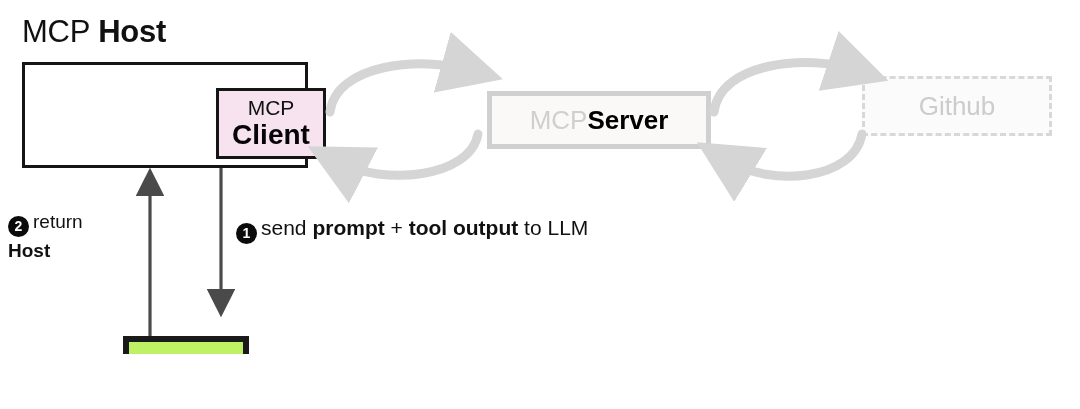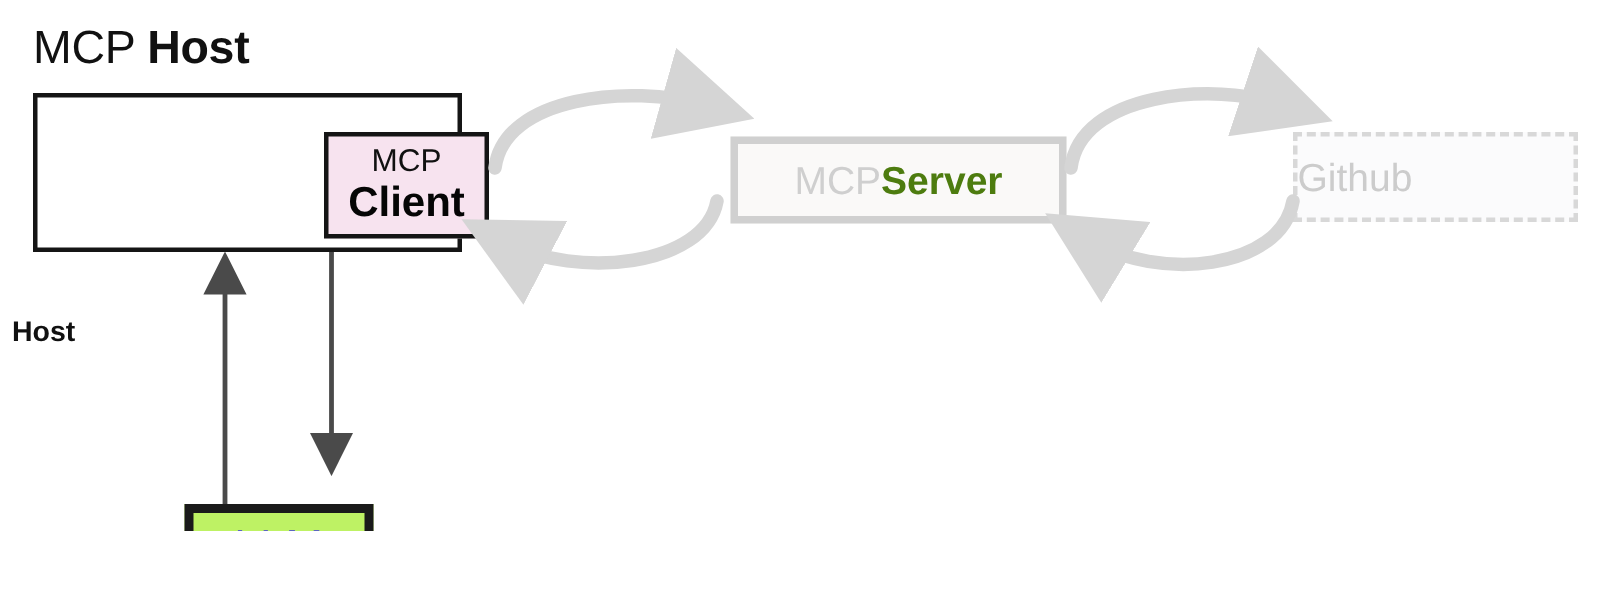--- a/index.html
+++ b/index.html
@@ -88,35 +88,35 @@
     white-space: nowrap;
   }
   #mcp-server-box .w-reg {
     font-size: 26px;
     font-weight: 400;
     color: #CFCFCF;
   }
   #mcp-server-box .w-bold {
     font-size: 26px;
     font-weight: 700;
-    color: #4d7c0f;
+    color: #000000;
   }
 
   #github-box {
     position: absolute;
     left: 862px;
-    top: 88px;
+    top: 76px;
     width: 190px;
     height: 60px;
     box-sizing: border-box;
     border: 3px dashed #D8D8D8;
     background: #FBFBFC;
     display: flex;
     align-items: center;
-    justify-content: flex-start;
+    justify-content: center;
   }
   #github-box .w-reg {
     font-size: 26px;
     font-weight: 400;
     color: #CCCCCC;
   }
 
   
   #llm-box {
     position: absolute;
@@ -244,17 +244,23 @@
     <g>
       <path d="M862,134 C854,180 772,188 726,160" stroke="#D5D5D5" stroke-width="9" fill="none" stroke-linecap="round" marker-end="url(#arw-light)"></path>
     </g>
   </svg>
 
   <div id="llm-box">
     <span class="llm-text">LLM</span>
   </div>
 
   <div class="step-label" id="step2-label">
+    <div>
+      <span class="badge">2</span><span class="w-reg">return</span>
+    </div>
     <div class="line-b">Host</div>
   </div>
 
+  <div class="step-label" id="step1-label">
+    <span class="badge">1</span><span class="w-reg">send </span><span class="w-bold">prompt</span><span class="w-reg"> + </span><span class="w-bold">tool output</span><span class="w-reg"> to LLM</span>
+  </div>
 
 </div>
 
 </body></html>

